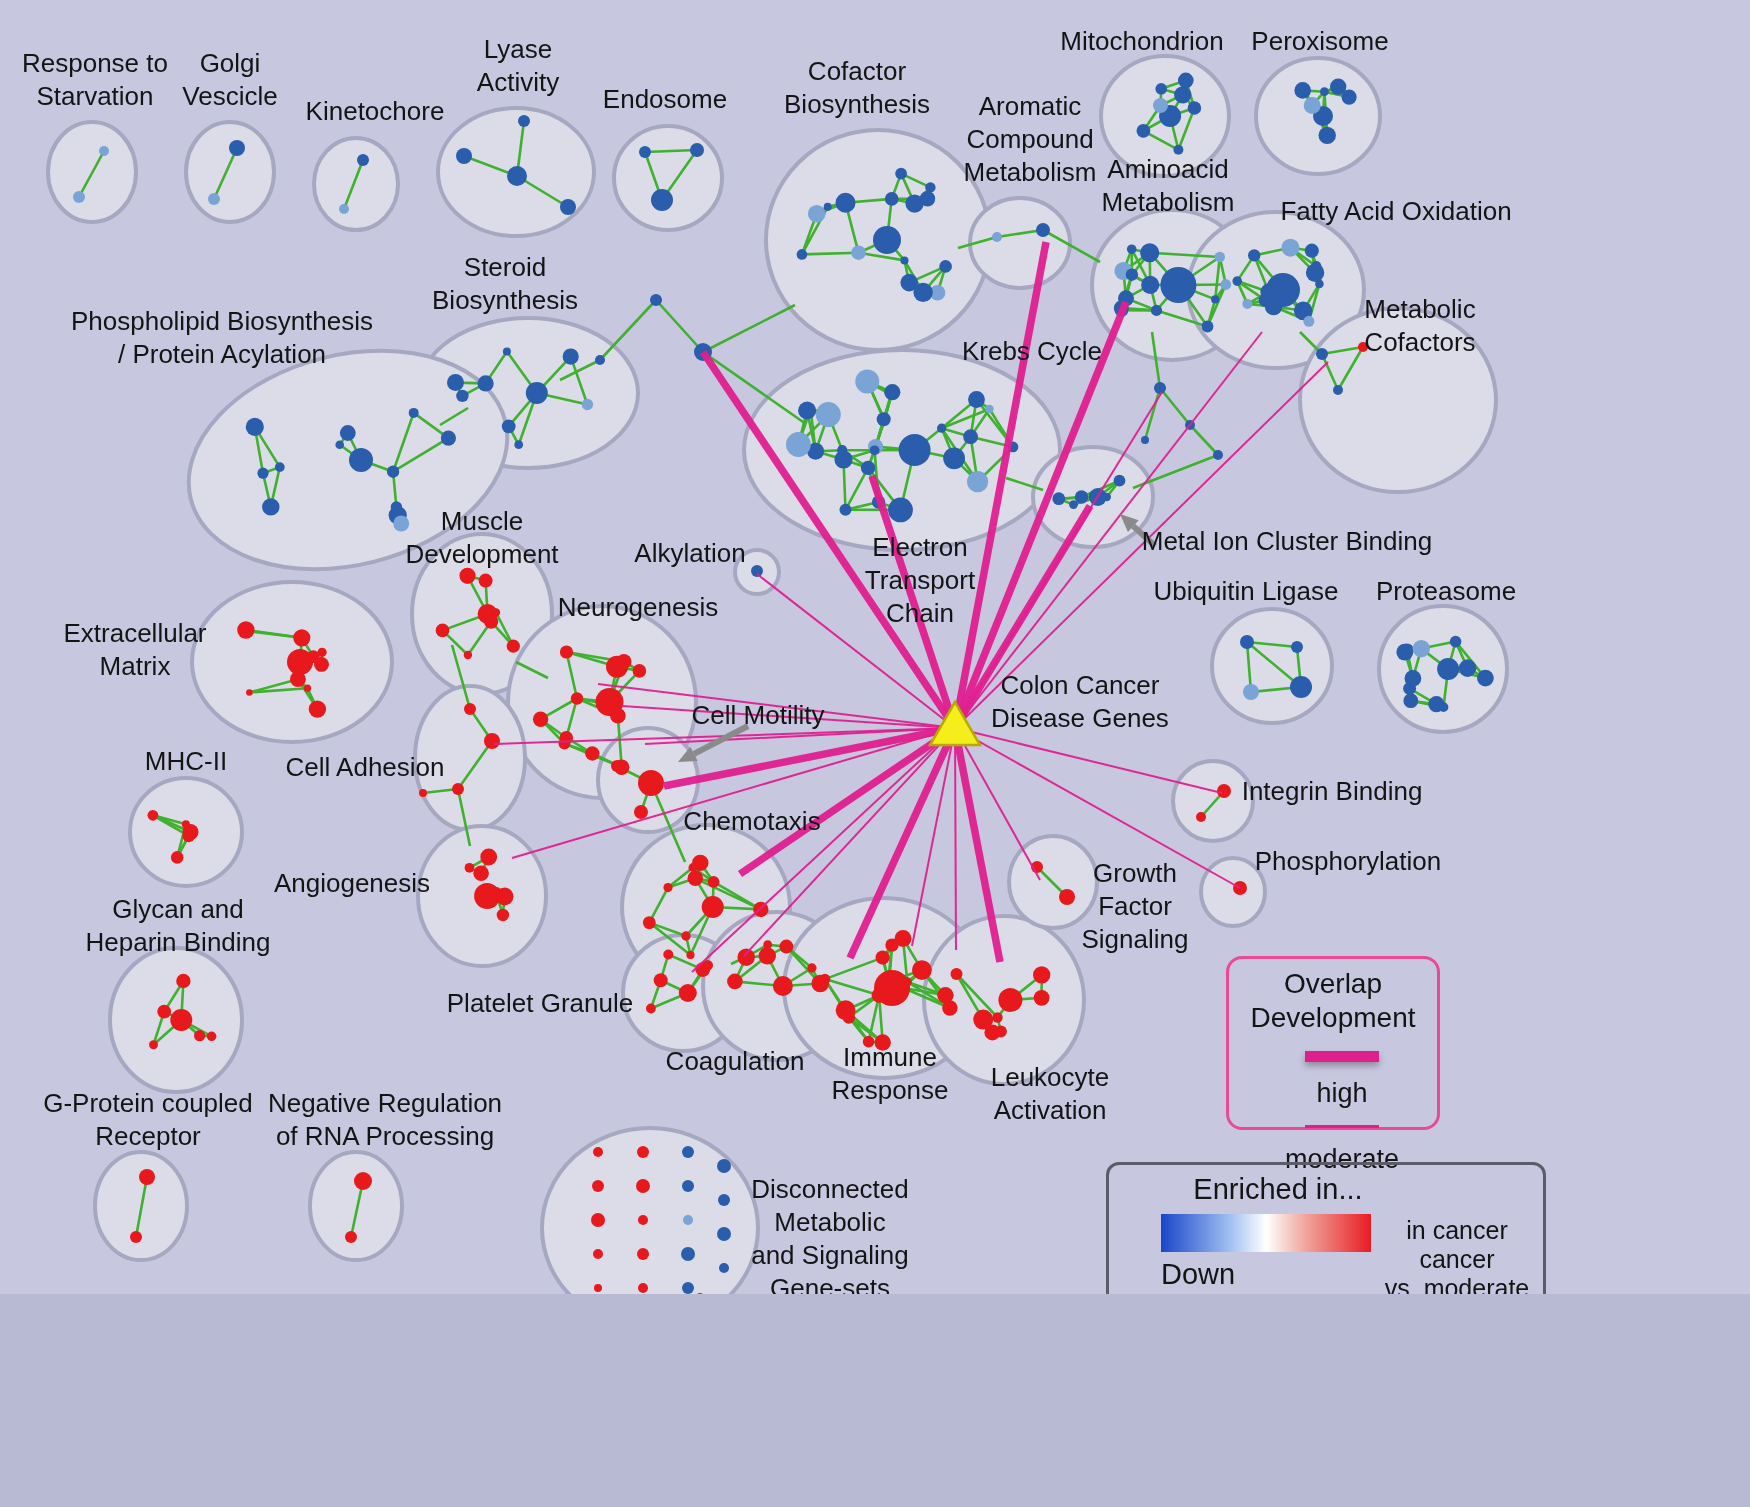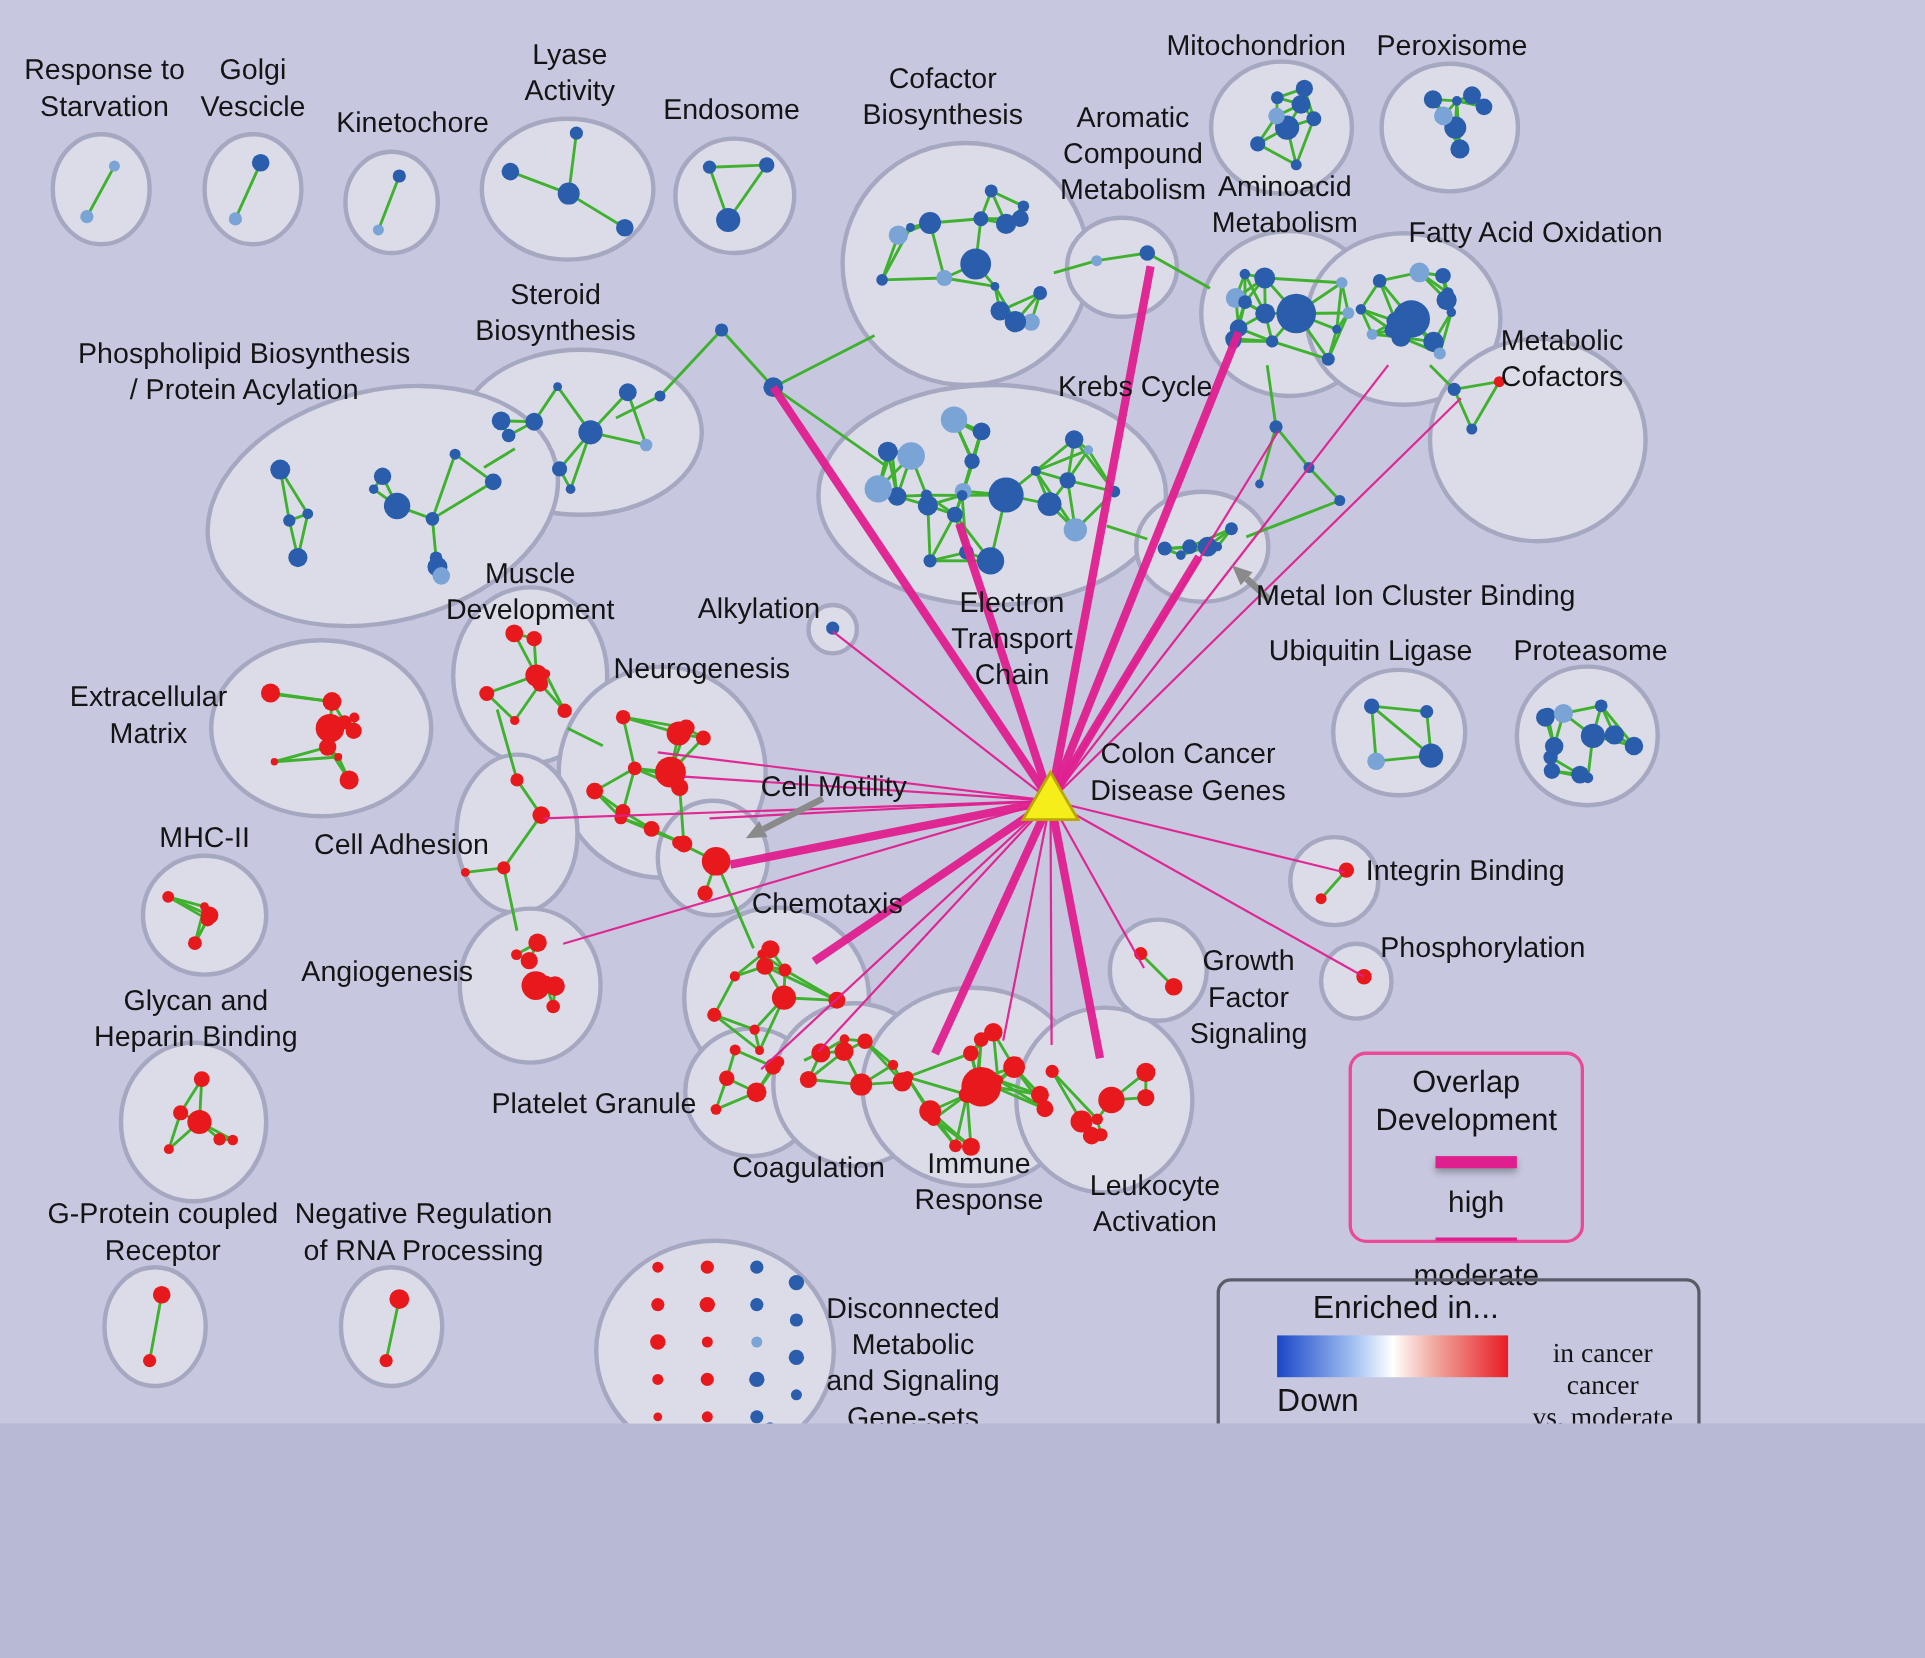--- a/index.html
+++ b/index.html
@@ -16,21 +16,21 @@
   .line-sample{display:inline-block;flex:0 0 auto;}
   .line-high{width:74px;height:11px;background:#e01f8f;box-shadow:0 4px 6px rgba(70,70,70,.45);}
   .line-moderate{width:74px;height:3px;background:#e01f8f;}
   .enriched-panel{left:1106px;top:1162px;width:440px;height:170px;border:3px solid #5c5c68;}
   .enriched-title{text-align:center;font-size:29px;margin-top:8px;padding-right:96px;}
   .enriched-body{display:flex;align-items:flex-start;margin-top:8px;}
   .bar-col{margin-left:52px;flex:0 0 auto;}
   .gradient-bar{width:210px;height:38px;
     background:linear-gradient(to right,#1a46c8,#9dbcf0 32%,#ffffff 50%,#f0a9a0 68%,#e81c23);}
   .bar-labels{display:flex;justify-content:space-between;font-size:29px;margin-top:6px;flex-direction:column;}
-  .note-col{flex:1;text-align:center;font-size:25px;line-height:29px;margin-top:2px;padding:0 6px;font-family:Liberation Serif, serif;}
+  .note-col{flex:1;text-align:center;font-size:25px;line-height:29px;margin-top:2px;padding:0 6px;}
 </style>
 </head>
 <body>
 
 <div class="stage">
 
   <svg id="network-svg" width="1750" height="1507" viewBox="0 0 1750 1507">
       <g>
         <ellipse cx="92" cy="172" rx="44" ry="50" fill="#dbdce8" stroke="#a6a7c1" stroke-width="4"></ellipse>
         <ellipse cx="230" cy="172" rx="44" ry="50" fill="#dbdce8" stroke="#a6a7c1" stroke-width="4"></ellipse>

